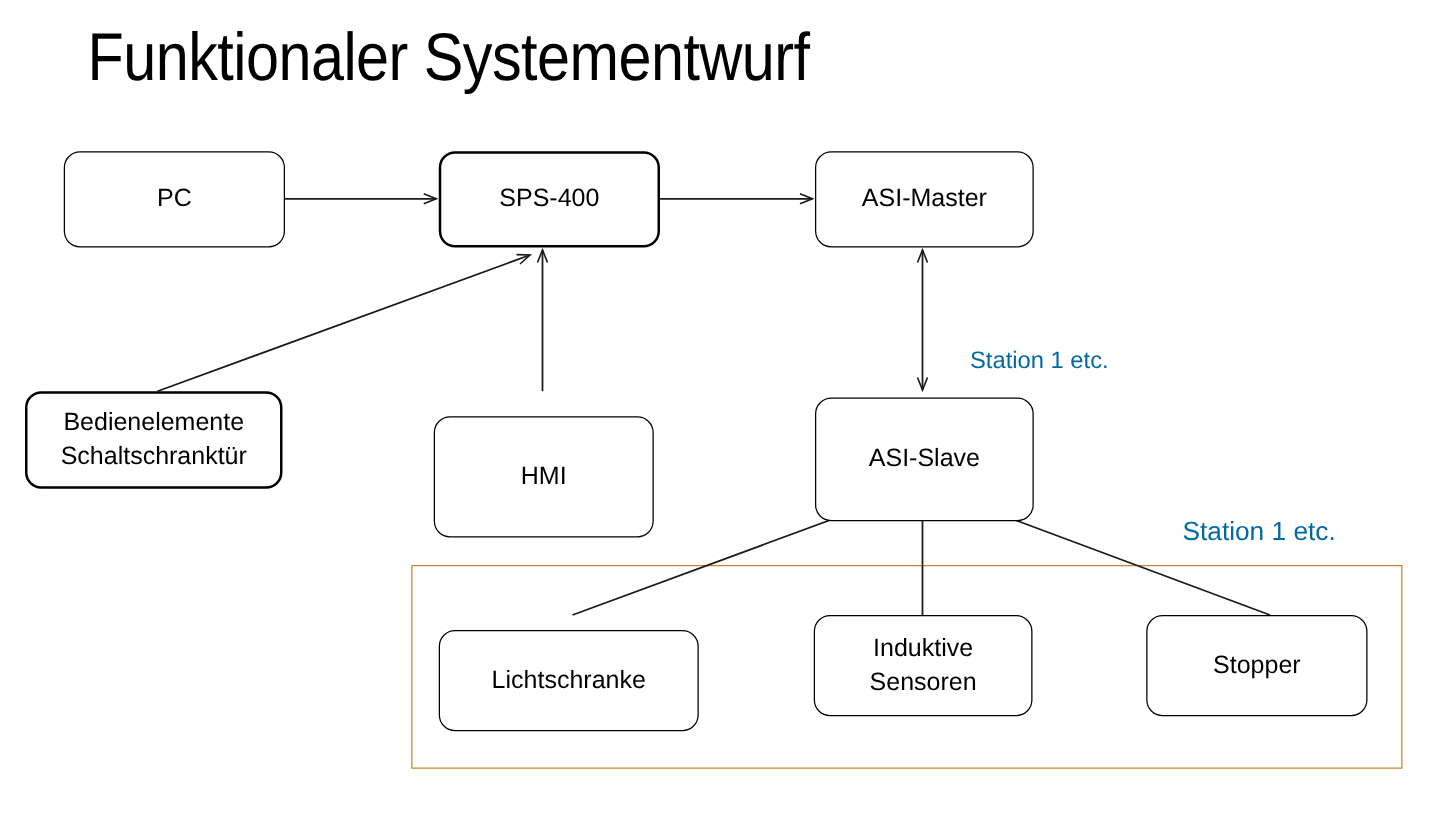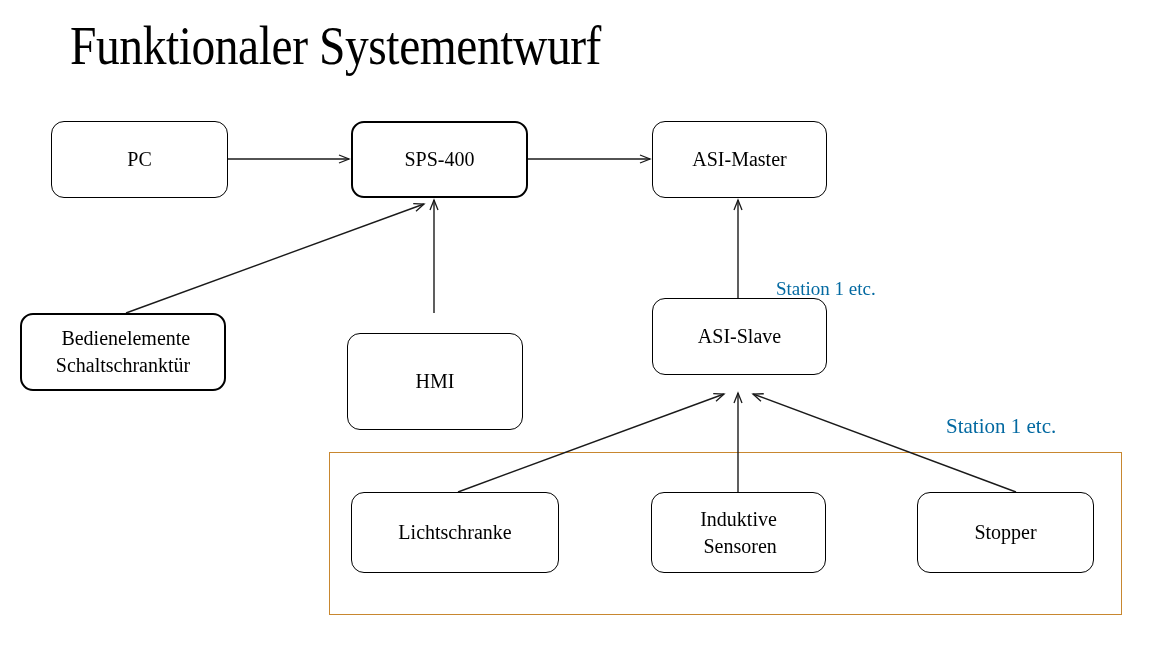--- a/index.html
+++ b/index.html
@@ -6,21 +6,21 @@
     margin: 0;
     padding: 0;
     background: #ffffff;
   }
   #canvas {
     position: relative;
     width: 1155px;
     height: 663px;
     background: #ffffff;
     overflow: hidden;
-    font-family: Liberation Serif, serif;
+    font-family: Liberation Sans, sans-serif;
   }
   #slide-title {
     position: absolute;
     left: 70px;
     top: 12px;
     width: 900px;
     height: 70px;
     font-size: 54px;
     line-height: 68px;
     font-weight: 300;
@@ -32,21 +32,21 @@
   }
   .node {
     position: absolute;
     box-sizing: border-box;
     background: #ffffff;
     border: 1.4px solid #000000;
     border-radius: 13px;
     display: flex;
     align-items: center;
     justify-content: center;
-    text-align: right;
+    text-align: center;
     color: #000000;
     font-size: 20px;
     line-height: 27px;
     font-weight: 400;
     z-index: 3;
   }
   .node.thick { border-width: 2.2px; }
   .node .label { display: block; padding: 0 6px; }
   .group-box {
     position: absolute;
@@ -127,25 +127,25 @@
   </div>
 
   <div class="node" style="left:652px; top:121px; width:175px; height:77px;">
     <span class="label">ASI-Master</span>
   </div>
 
   <div class="node" style="left:347px; top:313px; width:176px; height:97px;margin-top:20px;">
     <span class="label">HMI</span>
   </div>
 
-  <div class="node" style="left:652px; top:298px; width:175px; height:77px;">
+  <div class="node" style="left:652px; top:318px; width:175px; height:99px;">
     <span class="label">ASI-Slave</span>
   </div>
 
-  <div class="node" style="left:351px; top:492px; width:208px; height:81px;">
+  <div class="node" style="left:351px; top:504px; width:208px; height:81px;">
     <span class="label">Lichtschranke</span>
   </div>
 
   <div class="node" style="left:917px; top:492px; width:177px; height:81px;">
     <span class="label">Stopper</span>
   </div>
 
   <div class="node" style="left:651px; top:492px; width:175px; height:81px;">
     <span class="label">
       <span>Induktive</span><br>

